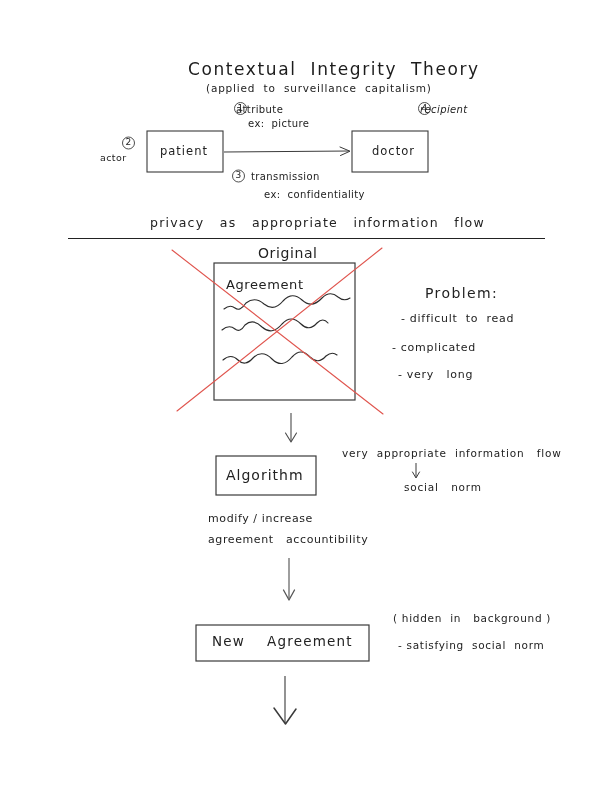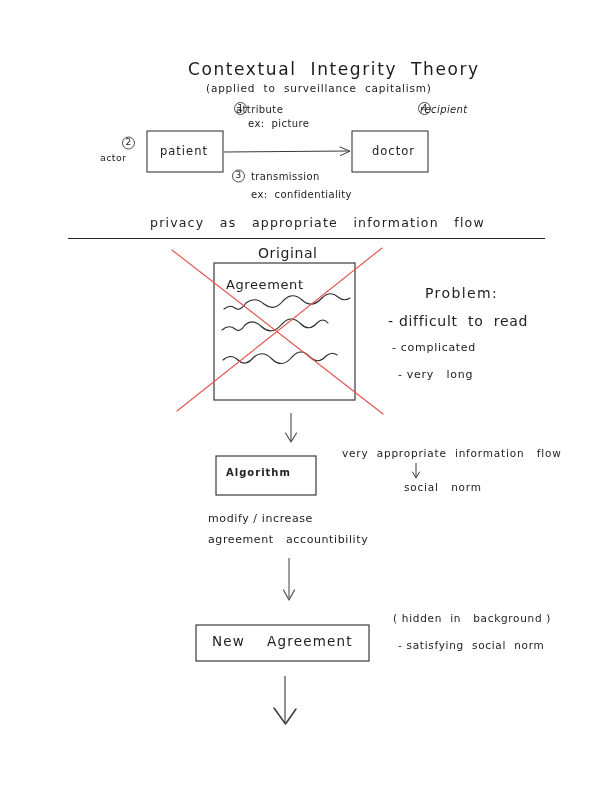--- a/index.html
+++ b/index.html
@@ -42,21 +42,21 @@
     top: 82px;
     font-size: 10.5px;
     letter-spacing: 0.8px;
   }
   
   .lbl-attribute   { left: 236px; top: 104px; font-size: 10px; }
   .lbl-attribute-ex{ left: 248px; top: 118px; font-size: 10px; }
   .lbl-recipient   { left: 420px; top: 104px; font-size: 10px; font-style: italic; }
   .lbl-actor       { left: 100px; top: 153px; font-size: 9.5px; }
   .lbl-transmission{ left: 234px; top: 171px; font-size: 10px; padding-left: 17px; }
-  .lbl-trans-ex    { left: 251px; top: 189px; font-size: 10px; }
+  .lbl-trans-ex    { left: 264px; top: 189px; font-size: 10px; }
 
   .box-label {
     position: absolute;
     font-family: "DejaVu Sans", sans-serif;
     font-size: 11.5px;
     letter-spacing: 1px;
     color: #222;
     white-space: pre;
   }
   .lbl-patient { left: 160px; top: 144px; }
@@ -83,31 +83,30 @@
     font-size: 13px;
     letter-spacing: 0.6px;
   }
 
   .lbl-problem {
     left: 425px;
     top: 285px;
     font-size: 14px;
     letter-spacing: 1.4px;
   }
-  .prob-1 { left: 388px; top: 313px; font-size: 14px; letter-spacing: 0.7px; }
+  .prob-1 { left: 401px; top: 313px; font-size: 11px; letter-spacing: 0.7px; }
   .prob-2 { left: 392px; top: 342px; font-size: 11px; letter-spacing: 0.7px; }
   .prob-3 { left: 398px; top: 369px; font-size: 11px; letter-spacing: 0.7px; }
 
   
   .lbl-algorithm {
     left: 226px;
     top: 467px;
-    font-size: 10px;
+    font-size: 14px;
     letter-spacing: 1px;
-    font-weight: bold;
   }
   .lbl-check {
     left: 342px;
     top: 447px;
     font-size: 10.5px;
     letter-spacing: 0.8px;
   }
   .lbl-socialnorm {
     left: 404px;
     top: 481px;

